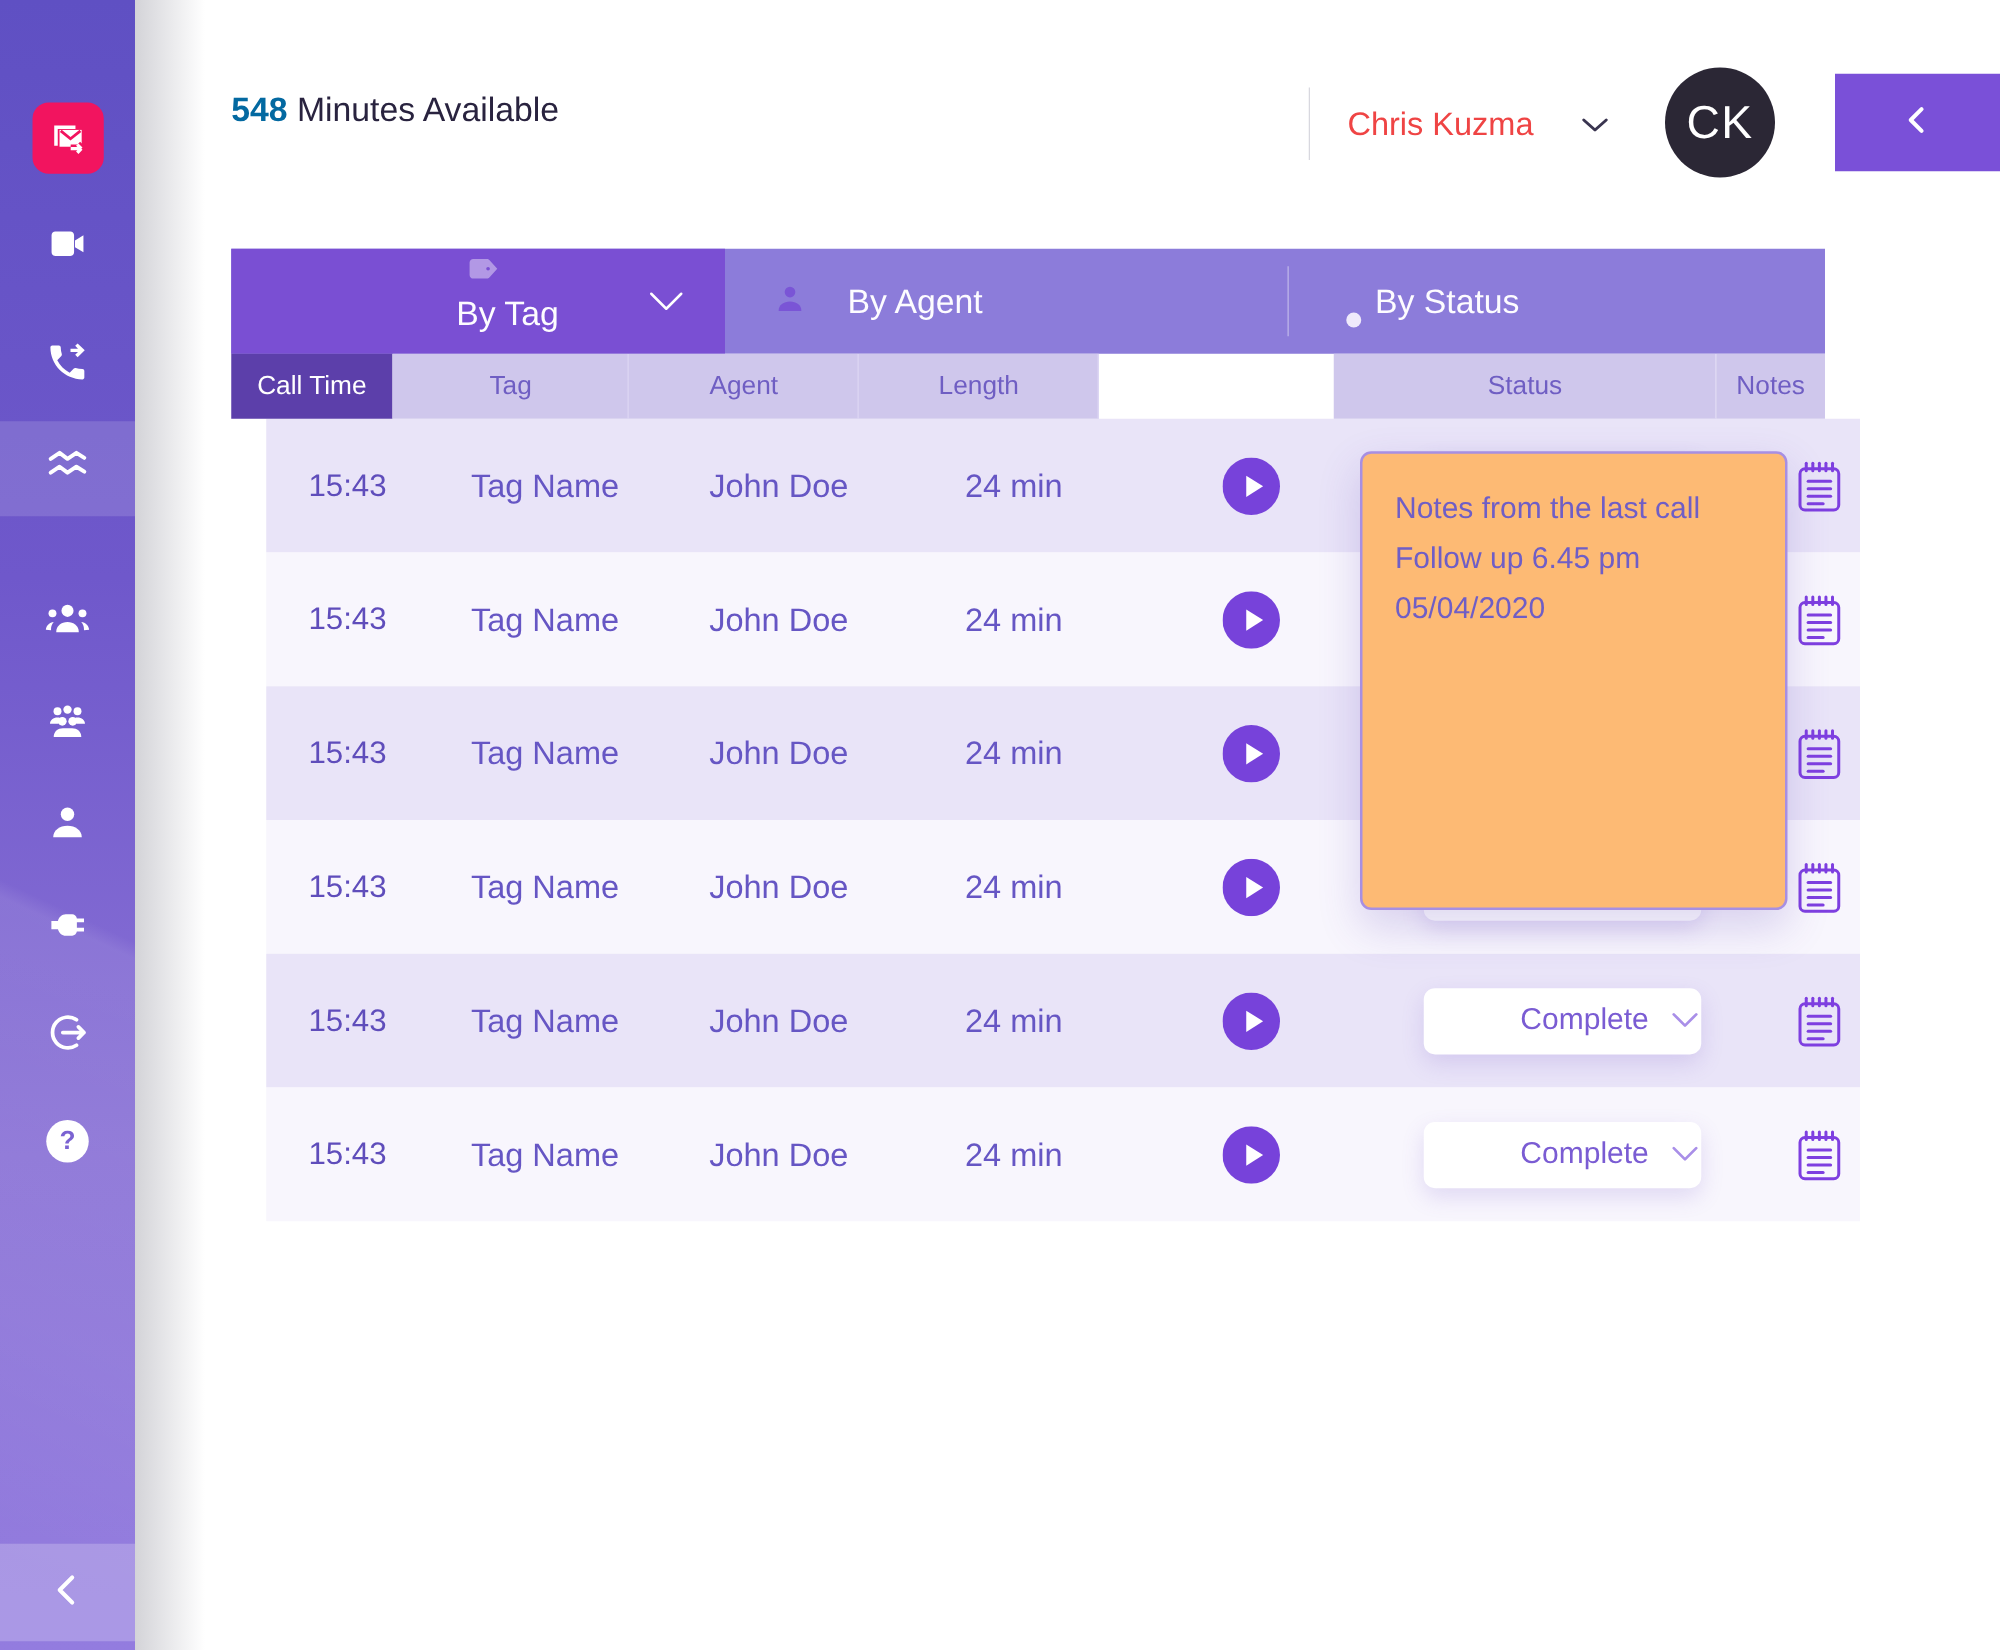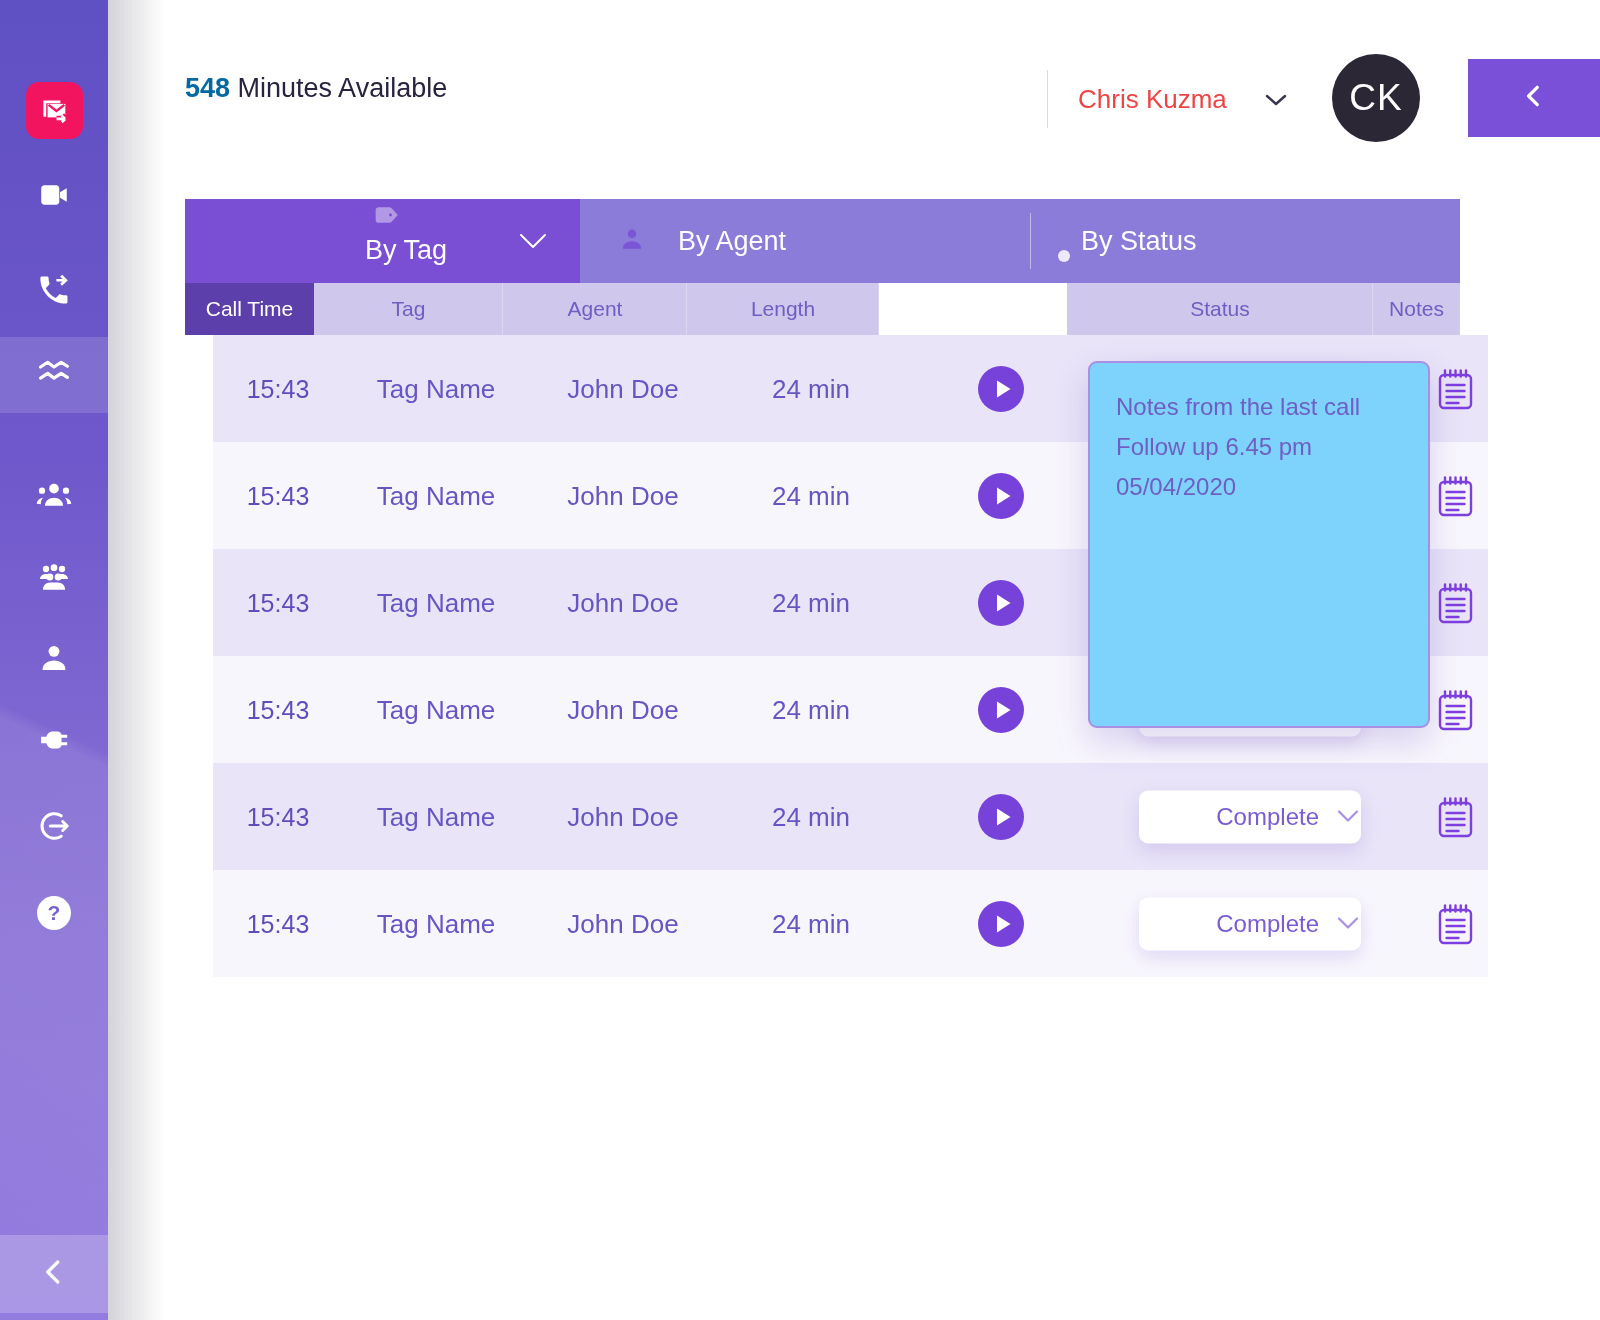--- a/index.html
+++ b/index.html
@@ -39,21 +39,21 @@
     display:flex; align-items:center; justify-content:center; cursor:pointer; z-index:3; }
 
   
   .tabbar { position:absolute; left:185px; top:199px; width:1275px; height:84px; background:#8C7CDA; z-index:3; }
   .tab { position:absolute; top:0; height:84px; display:flex; align-items:center; cursor:pointer; }
   .tab-label { color:#FDFCFF; font-size:27px; font-weight:500; }
   .tab-bytag { left:0; width:395px; background:#7A4FD3; padding-left:47px;flex-direction:column; }
   .tab-bytag .tab-icon { margin-right:38px; }
   .tab-byagent { left:395px; width:450px; padding-left:36px; }
   .tab-byagent .tab-icon { margin-right:30px; }
-  .tab-bystatus { left:845px; width:430px; padding-left:19px; }
+  .tab-bystatus { left:845px; width:430px; padding-left:38px; }
   .tab-bystatus .tab-icon { margin-right:32px; }
   .tab-divider { position:absolute; left:845px; top:14px; width:1px; height:56px; background:rgba(255,255,255,0.45); }
   .tab-caret { position:absolute; left:330px; top:32px; }
   .status-donut { width:30px; height:30px; border-radius:50%; background:#7C4BD8; position:relative; }
   .status-donut::after { content:""; position:absolute; left:9px; top:9px; width:12px; height:12px; border-radius:50%; background:#EFEAFB; }
 
   
   .thead { position:absolute; left:185px; top:283px; width:1275px; height:52px; z-index:3; }
   .th { position:absolute; top:0; height:52px; display:flex; align-items:center; justify-content:center;
     background:#CFC7EC; color:#6F5EC3; font-size:21px; }
@@ -71,21 +71,21 @@
   .c-length { left:598px; font-size:26px; }
   .c-rec { left:788px; width:46px; height:46px; cursor:pointer; }
   .c-status { left:1037px; }
   .c-notes { left:1243px; width:44px; height:46px; cursor:pointer; }
   .status-btn { width:222px; height:53px; background:#fff; border:none; border-radius:9px;
     box-shadow:0 7px 18px rgba(115,85,200,0.18); color:#7A5CD3; font-size:24px; font-weight:400;
     font-family:"Liberation Sans",sans-serif; display:flex; align-items:center; justify-content:flex-end; gap:16px; cursor:pointer; }
 
   
   .notes-pop { position:absolute; left:1088px; top:361px; width:342px; height:367px;
-    background:#7dd3fc; border:2px solid #A78FE2; border-radius:9px;
+    background:#fdba74; border:2px solid #A78FE2; border-radius:9px;
     box-shadow:0 14px 34px rgba(90,60,180,0.20); z-index:40; padding:24px 26px; }
   .notes-pop p { color:#6F5EC6; font-size:24px; font-weight:300; line-height:40px; }
 </style>
 </head>
 <body>
 
 <div id="app">
 
   <div class="side-shadow"></div>
   <nav class="sidebar">

